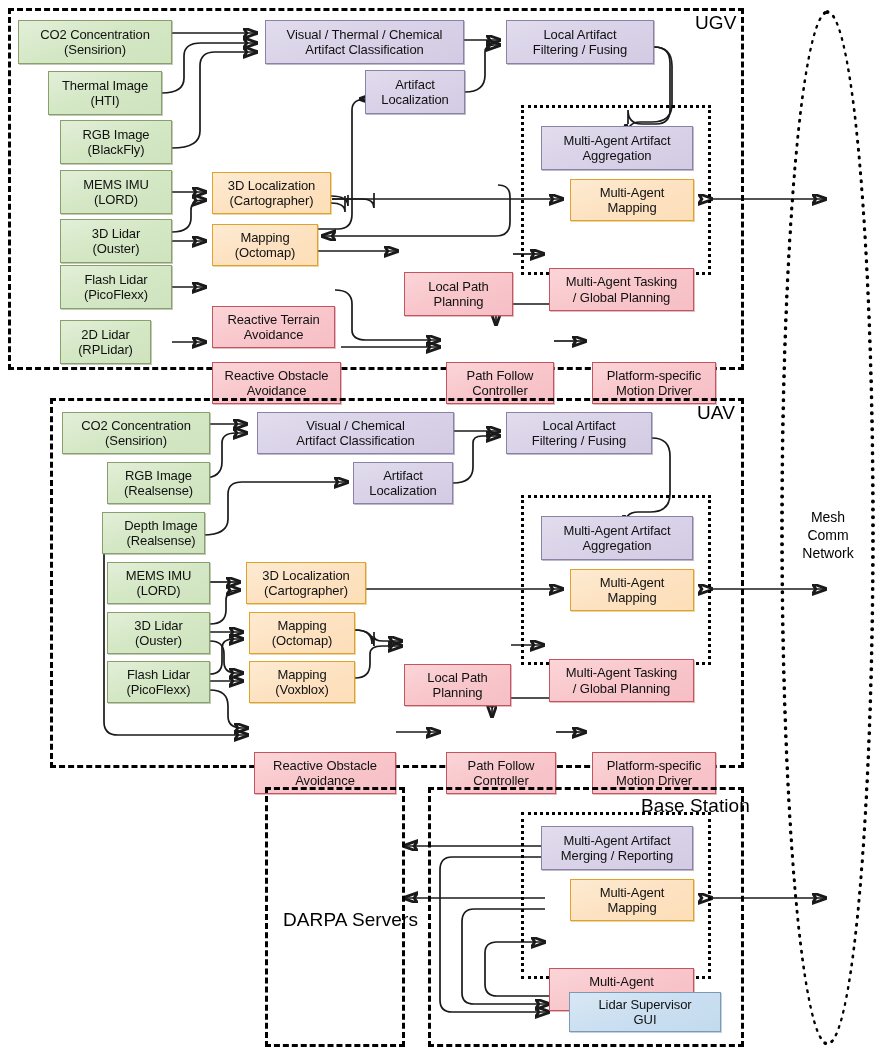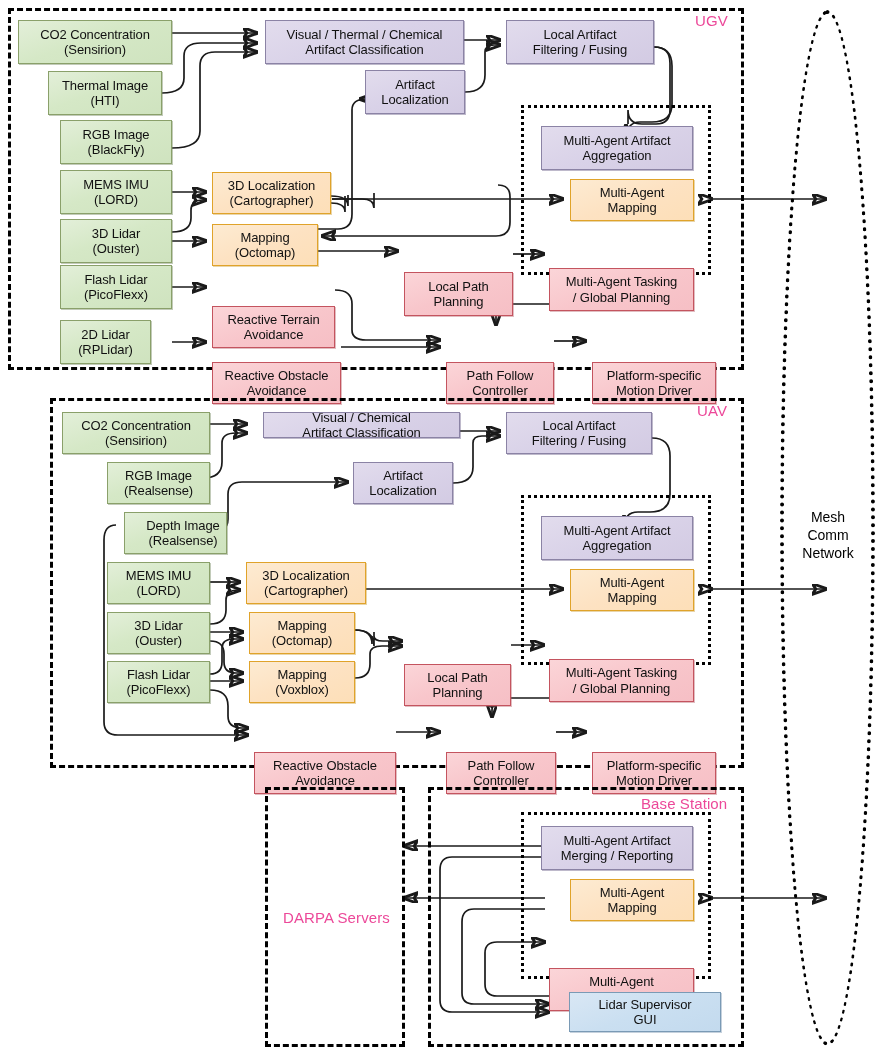--- a/index.html
+++ b/index.html
@@ -15,22 +15,22 @@
   }
   
   .group-dotted{
     position:absolute;
     border:3px dotted #000;
     box-sizing:border-box;
     background:transparent;
   }
   .container-label{
     position:absolute;
-    font-size:15px;
-    color:#ec4899;
+    font-size:19px;
+    color:#000000;
     white-space:nowrap;
     letter-spacing:.1px;
   }
 
   
   .node{
     position:absolute;
     box-sizing:border-box;
     display:flex;
     align-items:center;
@@ -354,21 +354,21 @@
         <span>CO2 Concentration</span>
         <span>(Sensirion)</span>
       </span>
   </div>
   <div class="node n-sensor" style="left:107px;top:462px;width:103px;height:42px;">
     <span>
         <span>RGB Image</span>
         <span>(Realsense)</span>
       </span>
   </div>
-  <div class="node n-sensor" style="left:124px;top:512px;width:103px;height:42px;padding-left:18px;">
+  <div class="node n-sensor" style="left:102px;top:512px;width:103px;height:42px;padding-left:18px;">
     <span>
         <span>Depth Image</span>
         <span>(Realsense)</span>
       </span>
   </div>
   <div class="node n-sensor" style="left:107px;top:562px;width:103px;height:42px;">
     <span>
         <span>MEMS IMU</span>
         <span>(LORD)</span>
       </span>
@@ -379,21 +379,21 @@
         <span>(Ouster)</span>
       </span>
   </div>
   <div class="node n-sensor" style="left:107px;top:661px;width:103px;height:42px;">
     <span>
         <span>Flash Lidar</span>
         <span>(PicoFlexx)</span>
       </span>
   </div>
 
-  <div class="node n-percept" style="left:263px;top:412px;width:197px;height:26px;">
+  <div class="node n-percept" style="left:257px;top:412px;width:197px;height:42px;">
     <span>
         <span>Visual / Chemical</span>
         <span>Artifact Classification</span>
       </span>
   </div>
   <div class="node n-percept" style="left:353px;top:462px;width:100px;height:42px;">
     <span>
         <span>Artifact</span>
         <span>Localization</span>
       </span>

